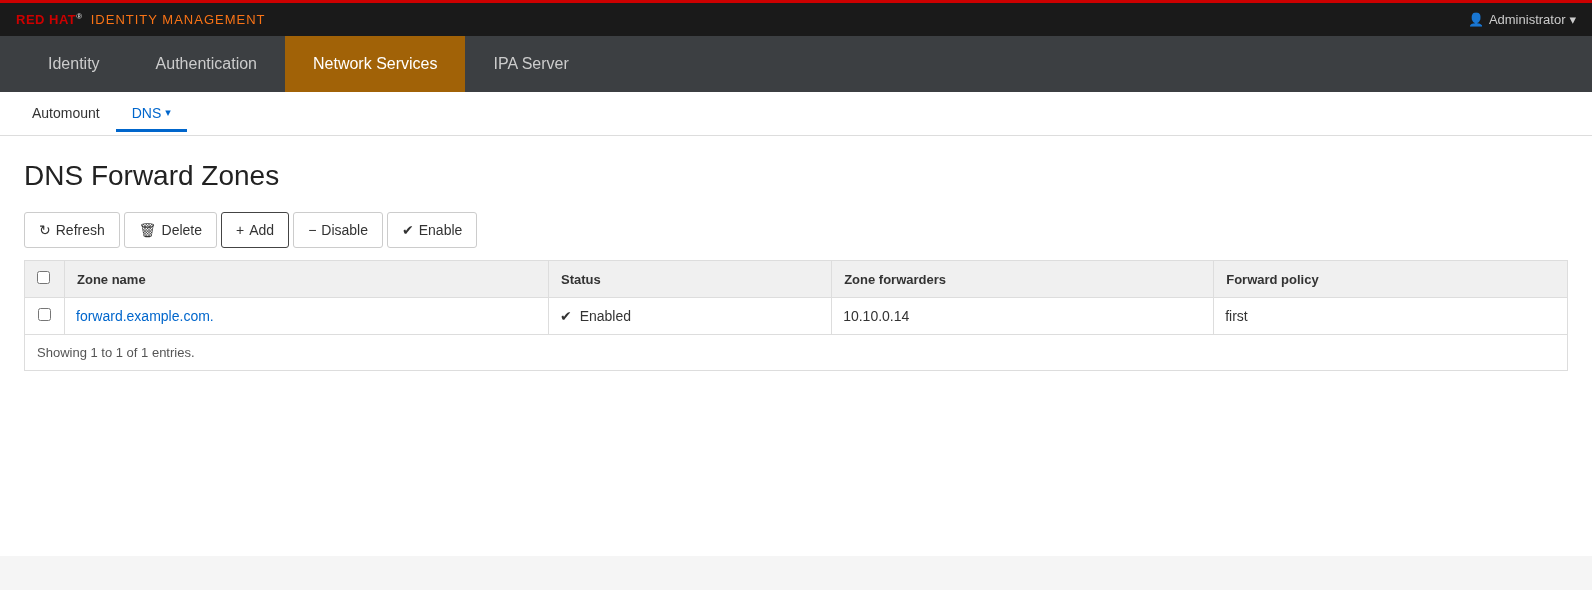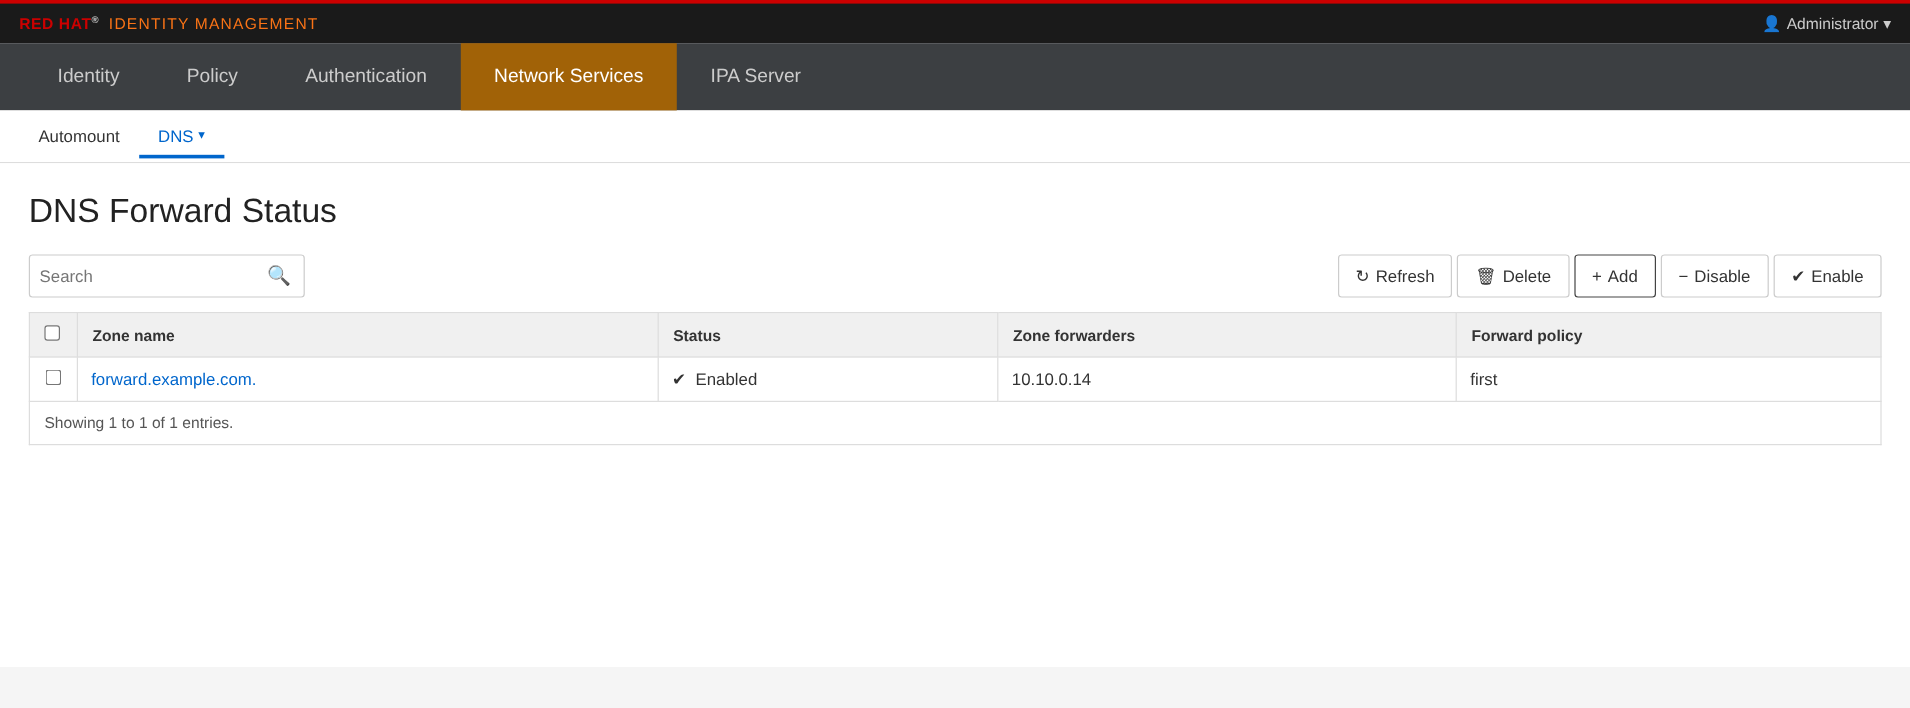--- a/index.html
+++ b/index.html
@@ -220,44 +220,39 @@
   </div>
   <div class="top-user">
     <span>👤</span>
     <span>Administrator</span>
     <span>▾</span>
   </div>
 </div>
 
 <nav class="main-nav">
   <a class="nav-item">Identity</a>
-  <a class="nav-item">Policy</a>
   <a class="nav-item">Authentication</a>
   <a class="nav-item active">Network Services</a>
   <a class="nav-item">IPA Server</a>
 </nav>
 
 <div class="sub-nav">
   <a class="sub-nav-item">
     <span>Automount</span>
   </a>
   <a class="sub-nav-item active">
     <span>DNS</span>
     <span class="chevron">▾</span>
   </a>
 </div>
 
 <div class="page-content">
-  <h1 class="page-title">DNS Forward Status</h1>
+  <h1 class="page-title">DNS Forward Zones</h1>
 
   <div class="toolbar">
-    <div class="search-box">
-      <input type="text" placeholder="Search" style="">
-      <span class="search-icon">🔍</span>
-    </div>
     <div class="action-buttons">
       <button class="btn">
         <span>↻</span>
         <span>Refresh</span>
       </button>
       <button class="btn">
         <span>🗑</span>
         <span>Delete</span>
       </button>
       <button class="btn btn-primary">

